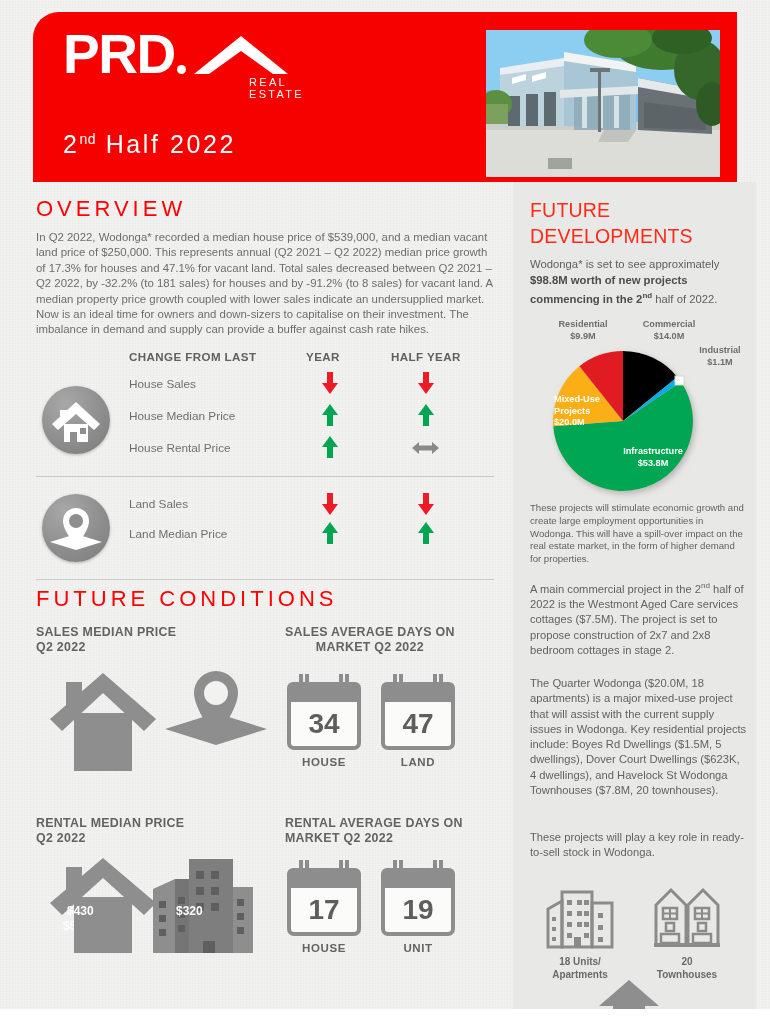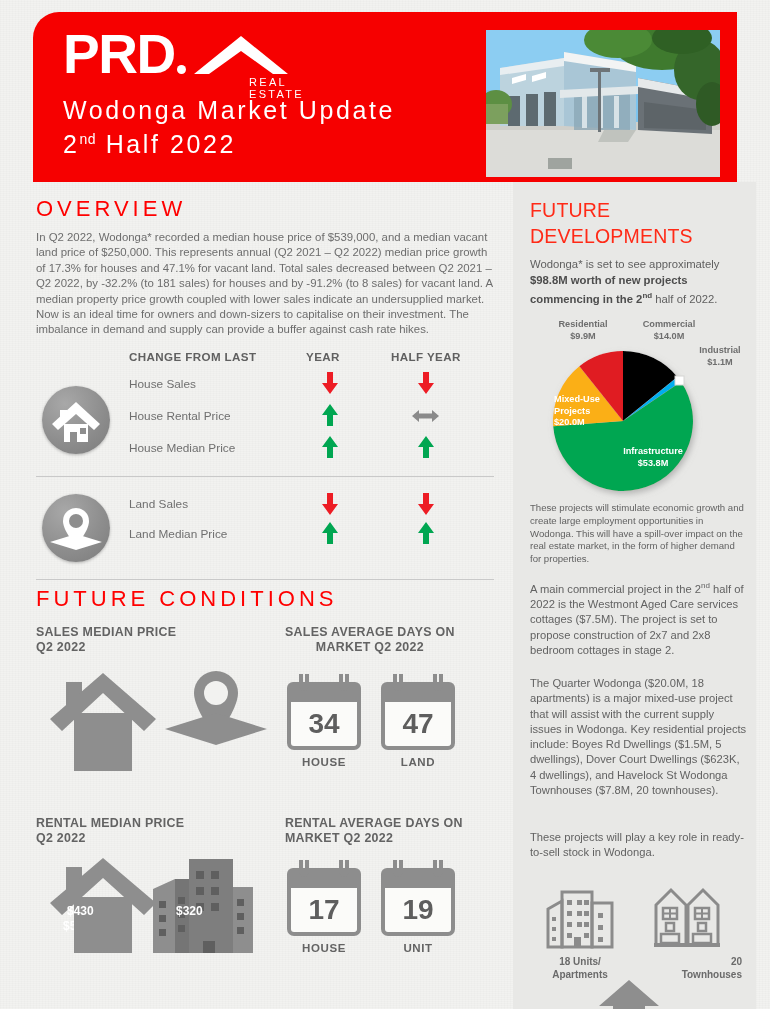--- a/index.html
+++ b/index.html
@@ -200,21 +200,20 @@
 
   <div id="header">
 
     <div id="logo-wrap">
       <span class="prd-text">PRD</span><span class="prd-dot"></span><svg class="roof-svg" width="96" height="44" viewBox="0 0 96 44">
           <polygon points="48,2 95,40 80,40 48,17 16,40 1,40" fill="#ffffff"></polygon>
         </svg>
       <span class="re-text">REAL ESTATE</span>
     </div>
 
-    <div id="hdr-title">Wodonga Market Update</div>
     <div id="hdr-sub"><span>2</span><sup>nd</sup> <span>Half 2022</span></div>
 
     <div id="hdr-photo">
       <svg width="234" height="147" viewBox="0 0 234 147">
         <rect x="0" y="0" width="234" height="147" fill="#7cc3ee"></rect>
         <rect x="0" y="0" width="234" height="60" fill="#8ccdf2"></rect>
 
         <rect x="0" y="92" width="234" height="55" fill="#dcdcd8"></rect>
         <rect x="0" y="92" width="234" height="8" fill="#cfcfca"></rect>
 
@@ -286,42 +285,42 @@
                 <polygon points="5,0 11,0 11,11 16,11 8,22 0,11 5,11" fill="#ed1c24"></polygon>
               </svg>
             </span>
           <span class="r-half">
               <svg class="arr" width="16" height="22" viewBox="0 0 16 22">
                 <polygon points="5,0 11,0 11,11 16,11 8,22 0,11 5,11" fill="#ed1c24"></polygon>
               </svg>
             </span>
         </div>
         <div class="ct-row">
+          <span class="r-label">House Median Price</span>
+          <span class="r-year">
+              <svg class="arr" width="16" height="22" viewBox="0 0 16 22">
+                <polygon points="8,0 16,11 11,11 11,22 5,22 5,11 0,11" fill="#00a651"></polygon>
+              </svg>
+            </span>
+          <span class="r-half">
+              <svg class="arr" width="16" height="22" viewBox="0 0 16 22">
+                <polygon points="8,0 16,11 11,11 11,22 5,22 5,11 0,11" fill="#00a651"></polygon>
+              </svg>
+            </span>
+        </div>
+        <div class="ct-row">
           <span class="r-label">House Rental Price</span>
           <span class="r-year">
               <svg class="arr" width="16" height="22" viewBox="0 0 16 22">
                 <polygon points="8,0 16,11 11,11 11,22 5,22 5,11 0,11" fill="#00a651"></polygon>
               </svg>
             </span>
           <span class="r-half" style="left:376px;top:7px;">
               <svg class="arr" width="27" height="14" viewBox="0 0 27 14">
                 <polygon points="0,7 7,1 7,4.5 20,4.5 20,1 27,7 20,13 20,9.5 7,9.5 7,13" fill="#8a8a8a"></polygon>
-              </svg>
-            </span>
-        </div>
-        <div class="ct-row">
-          <span class="r-label">House Median Price</span>
-          <span class="r-year">
-              <svg class="arr" width="16" height="22" viewBox="0 0 16 22">
-                <polygon points="8,0 16,11 11,11 11,22 5,22 5,11 0,11" fill="#00a651"></polygon>
-              </svg>
-            </span>
-          <span class="r-half">
-              <svg class="arr" width="16" height="22" viewBox="0 0 16 22">
-                <polygon points="8,0 16,11 11,11 11,22 5,22 5,11 0,11" fill="#00a651"></polygon>
               </svg>
             </span>
         </div>
       </div>
 
       <div class="ct-rule"></div>
 
       <div class="ct-group" style="height:102px;">
         <div class="circ-icon" style="top:17px;">
           <svg width="68" height="68" viewBox="0 0 68 68">
@@ -581,21 +580,21 @@
           <rect x="40" y="47" width="18" height="9"></rect>
         </g>
         <g stroke="#8b8b8b" stroke-width="2">
           <line x1="17" y1="21" x2="17" y2="32"></line>
             <line x1="10" y1="26.5" x2="24" y2="26.5"></line>
           <line x1="49" y1="21" x2="49" y2="32"></line>
             <line x1="42" y1="26.5" x2="56" y2="26.5"></line>
         </g>
       </svg>
     </div>
-    <div class="bld-cap" style="left:119px;top:773px;text-align:right;">
+    <div class="bld-cap" style="left:119px;top:773px;">
       <span>20</span><br>
       <span>Townhouses</span>
     </div>
 
     <div style="position:absolute;left:85px;top:796px;">
       <svg width="62" height="58" viewBox="0 0 62 58">
         <polygon points="31,2 61,28 47,28 47,56 15,56 15,28 1,28" fill="#8e8e8e"></polygon>
       </svg>
     </div>
     <div style="position:absolute;left:85px;top:830px;width:62px;text-align:center;font-size:10px;font-weight:bold;color:#ffffff;">9</div>

